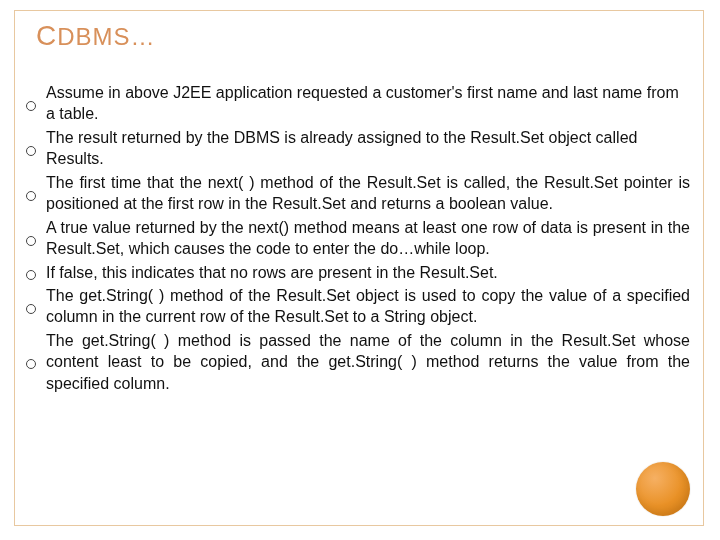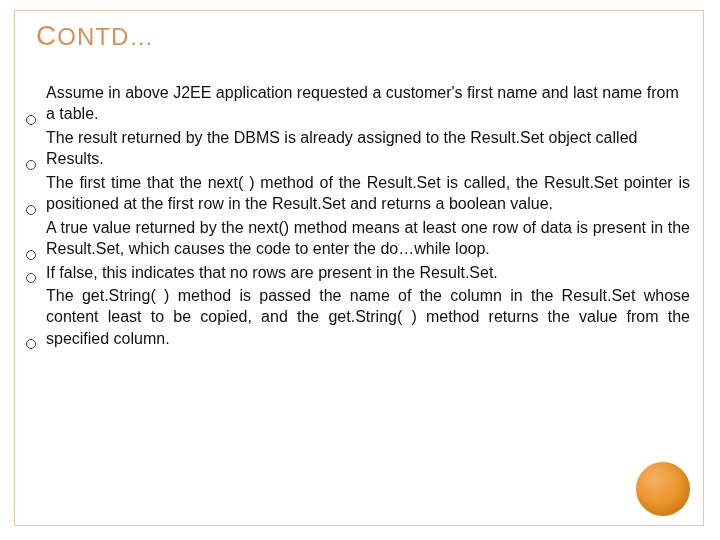--- a/index.html
+++ b/index.html
@@ -29,21 +29,21 @@
   }
   .title .big { font-size: 28px; }
   .list {
     position: absolute;
     top: 82px;
     left: 24px;
     right: 30px;
   }
   .item {
     display: flex;
-    align-items: flex-end;
+    align-items: center;
     margin-bottom: 2px;
   }
   .bullet {
     flex: 0 0 auto;
     width: 10px;
     height: 10px;
     border: 1.6px solid #444;
     border-radius: 50%;
     margin-top: 5px;
     margin-right: 10px;
@@ -66,21 +66,21 @@
     background: radial-gradient(circle at 35% 30%, #f6b063 0%, #e99126 55%, #e38412 100%);
     box-shadow: inset -3px -4px 8px rgba(0,0,0,0.12), 0 0 0 1px rgba(0,0,0,0.04);
   }
 </style>
 </head>
 <body>
 
 <div class="frame"></div>
 
 <div class="title">
-  <span class="big">C</span><span>ONTD…</span>
+  <span class="big">C</span><span>DBMS…</span>
 </div>
 
 <div class="list" id="bullet-list">
     <div class="item">
       <div class="bullet"></div>
       <div class="text">Assume in above J2EE application requested a customer's first name and last name from a table.</div>
     </div>
     <div class="item">
       <div class="bullet"></div>
       <div class="text">The result returned by the DBMS is already assigned to the Result.Set object called Results.</div>
@@ -92,17 +92,21 @@
     <div class="item">
       <div class="bullet"></div>
       <div class="text justify">A true value returned by the next() method means at least one row of data is present in the Result.Set, which causes the code to enter the do…while loop.</div>
     </div>
     <div class="item">
       <div class="bullet"></div>
       <div class="text">If false, this indicates that no rows are present in the Result.Set.</div>
     </div>
     <div class="item">
       <div class="bullet"></div>
+      <div class="text justify">The get.String( ) method of the Result.Set object is used to copy the value of a specified column in the current row of the Result.Set to a String object.</div>
+    </div>
+    <div class="item">
+      <div class="bullet"></div>
       <div class="text justify">The get.String( ) method is passed the name of the column in the Result.Set whose content least to be copied, and the get.String( ) method returns the value from the specified column.</div>
     </div>
   </div>
 
 <div class="circle"></div>
 
 </body></html>

